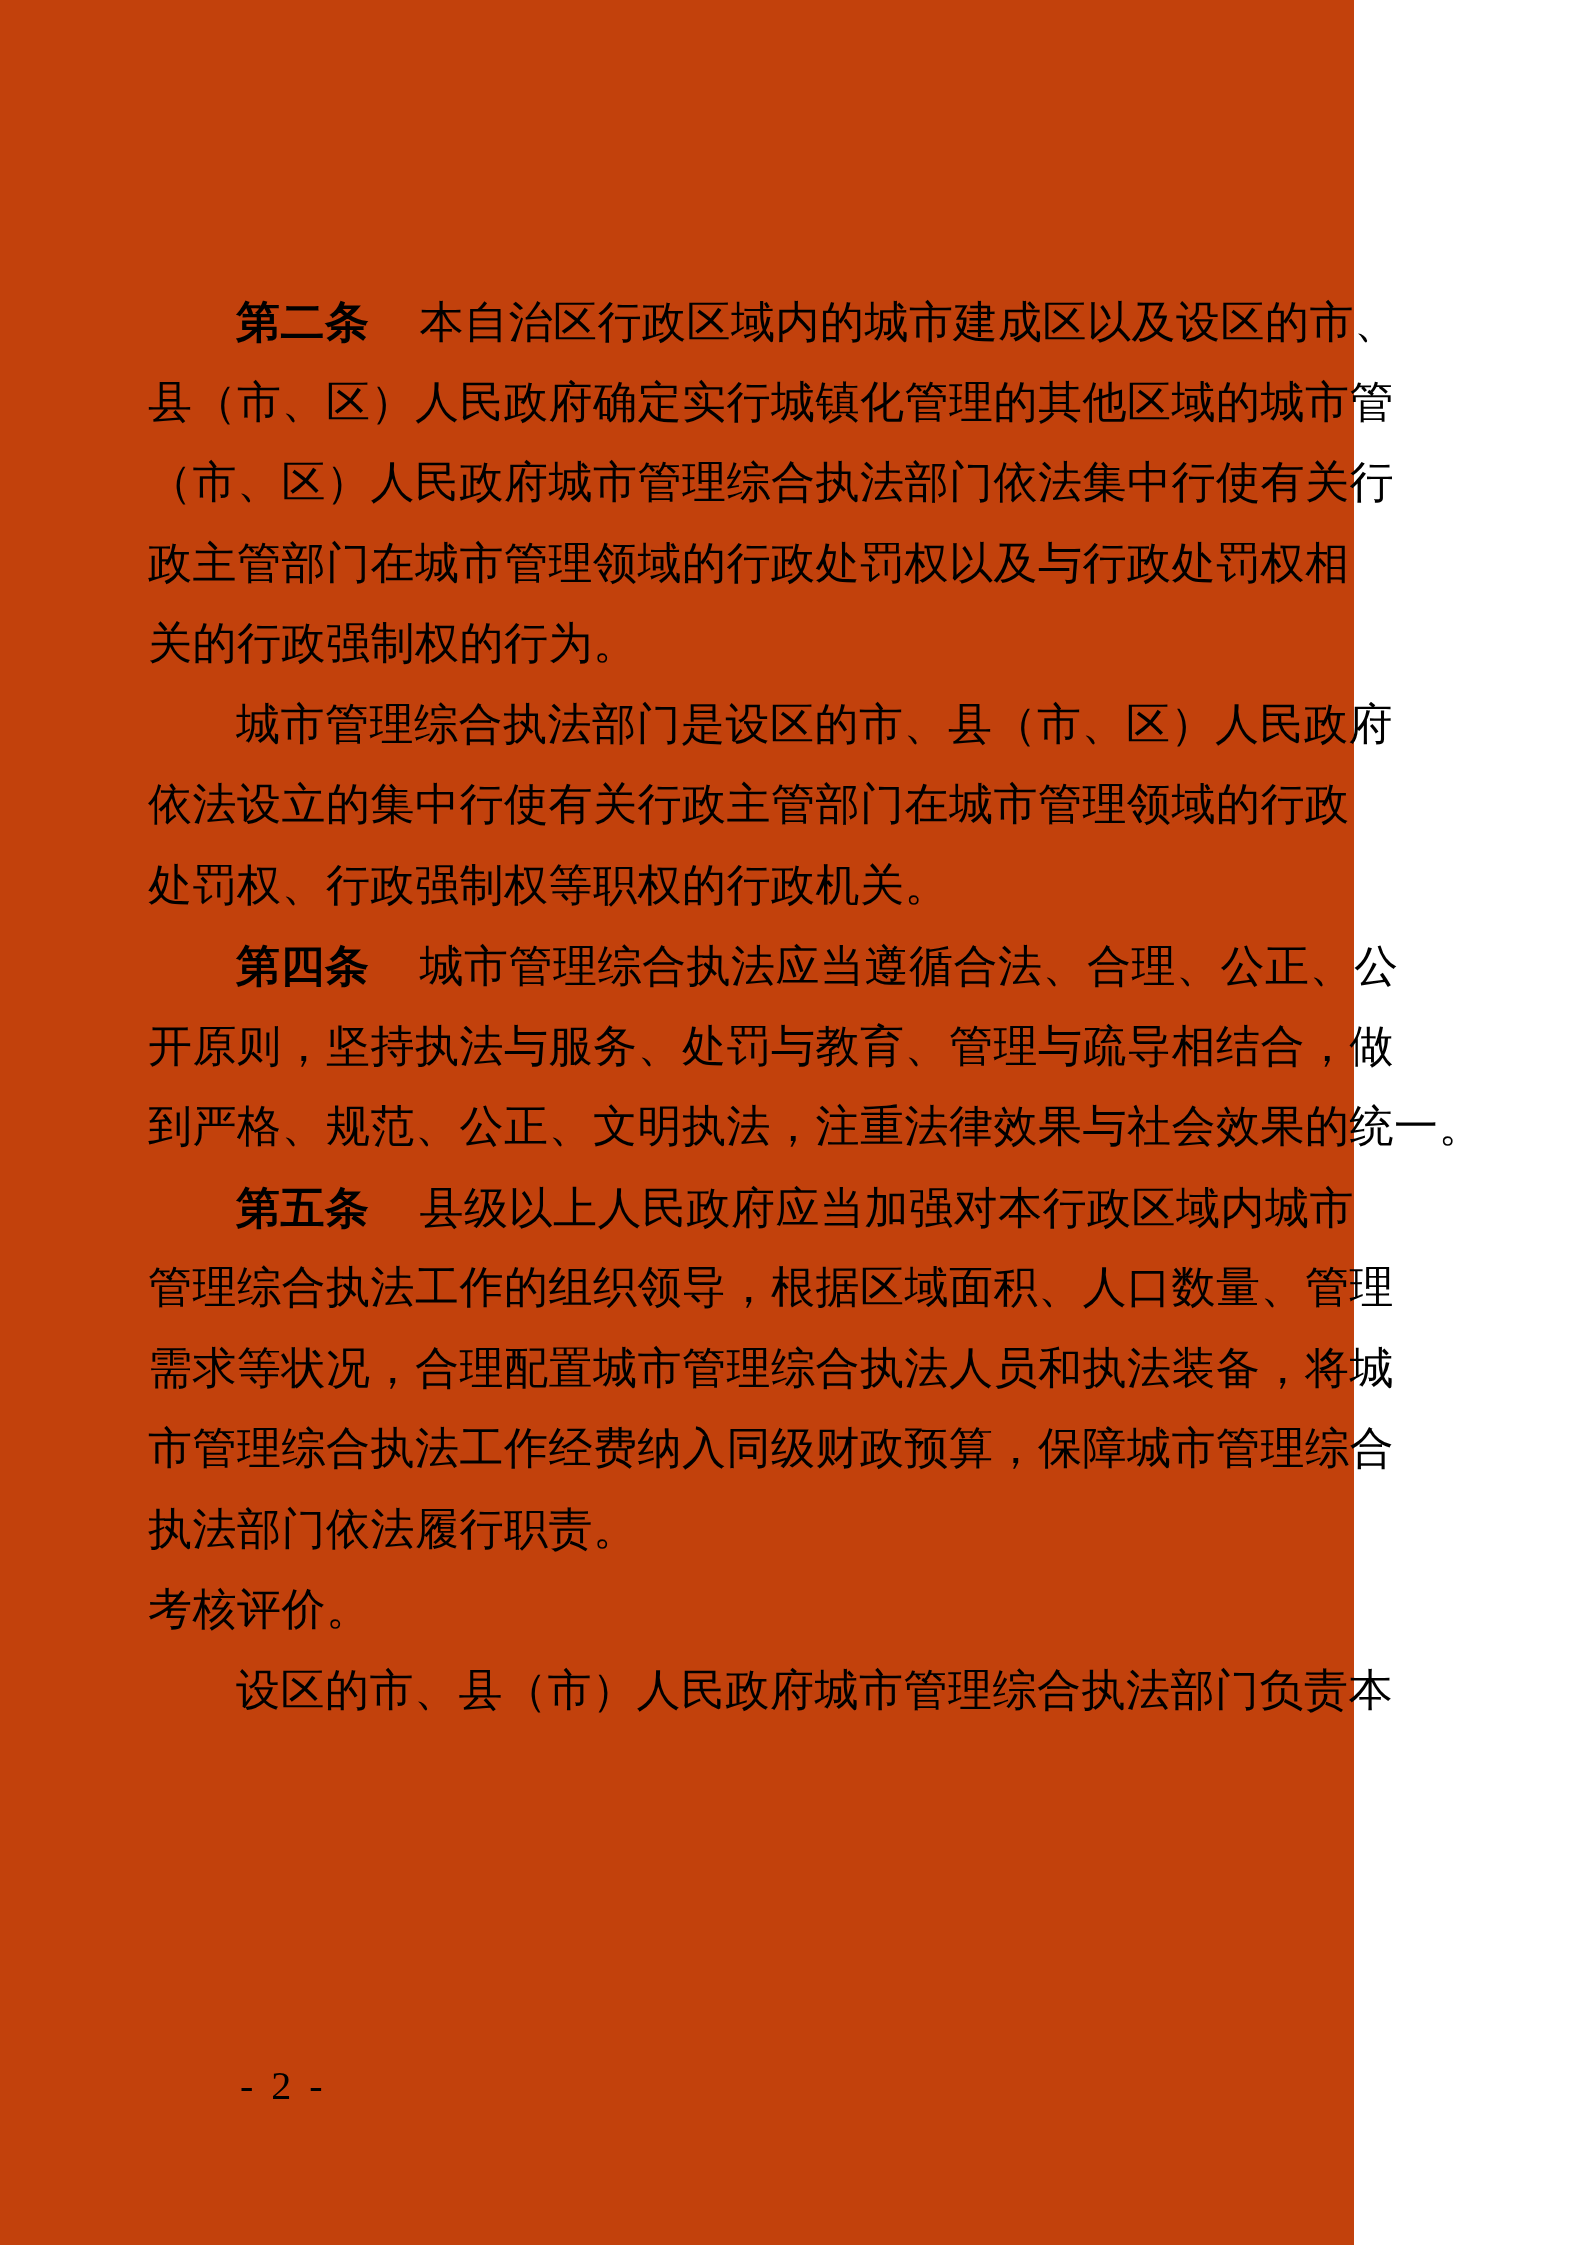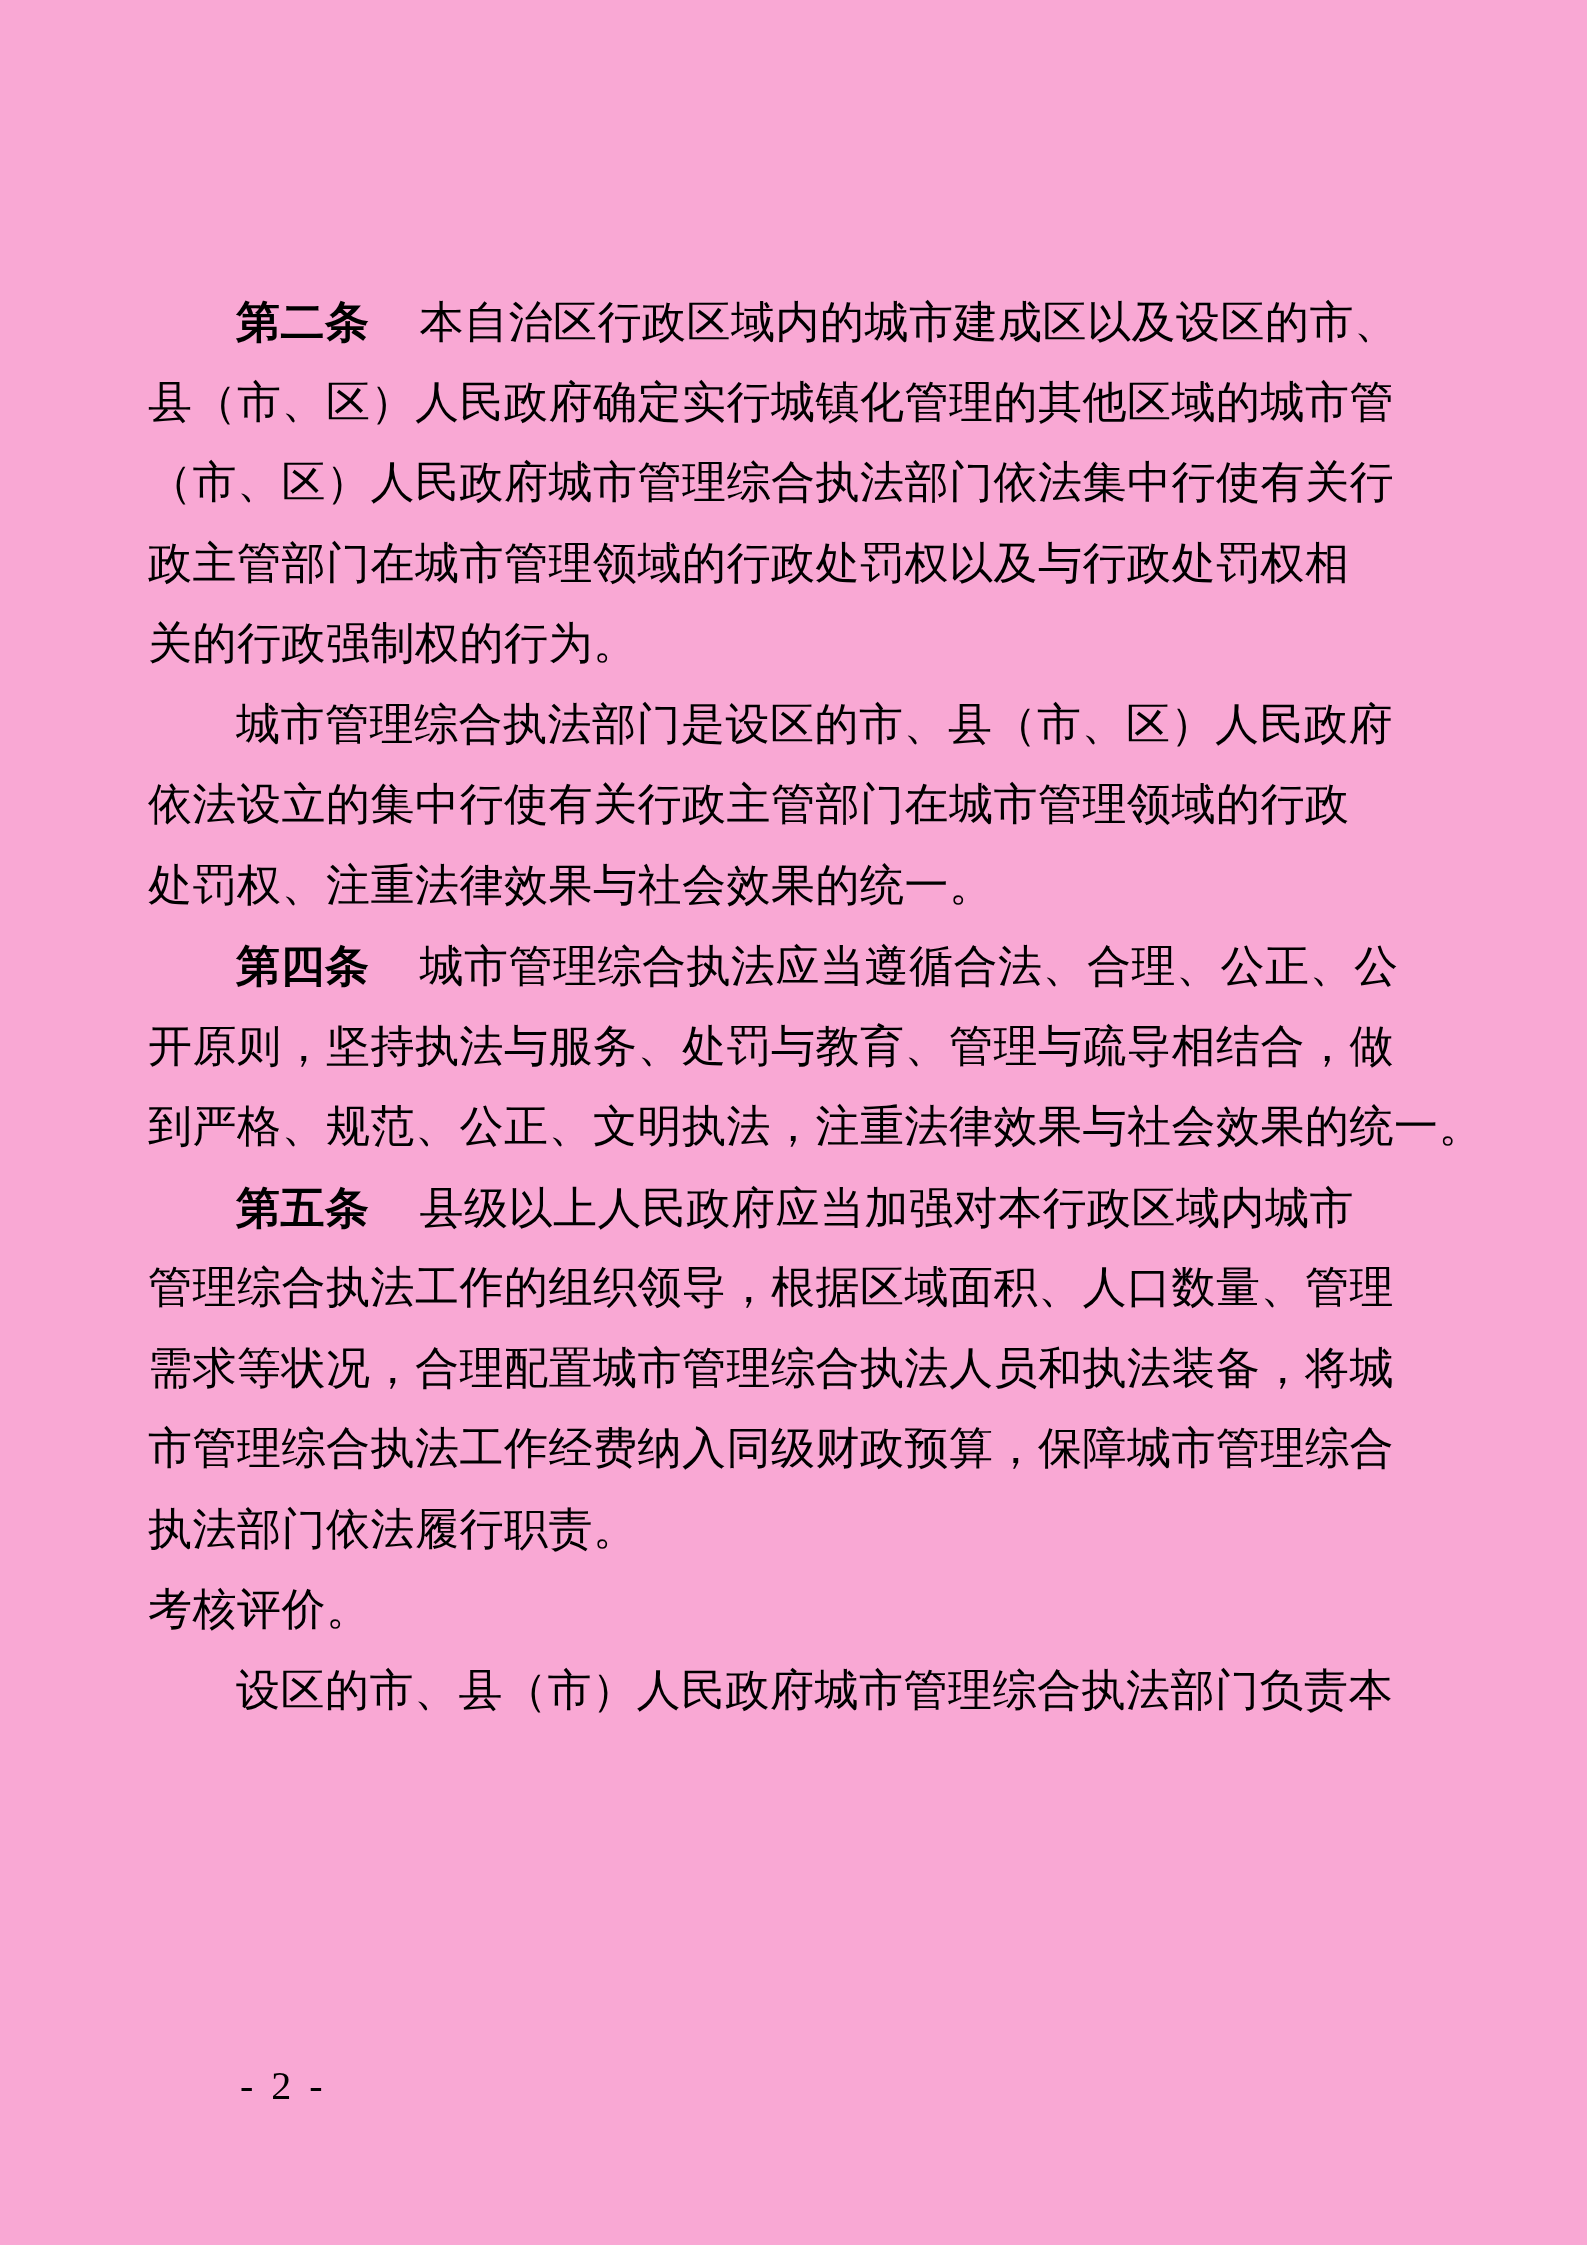--- a/index.html
+++ b/index.html
@@ -11,23 +11,23 @@
     height: 2245px;
     background: #ffffff;
     position: relative;
     overflow: hidden;
     font-family: "Liberation Serif", "DejaVu Serif", serif;
   }
   .page {
     position: absolute;
     left: 0;
     top: 0;
-    width: 1587px;
+    width: 1354px;
     height: 2245px;
-    background: #f9a8d4;
+    background: #c2410c;
   }
   .text-block {
     position: absolute;
     left: 148px;
     top: 282px;
     width: 1315px;
   }
   .text-line {
     height: 80.5px;
     line-height: 80.5px;
@@ -60,21 +60,21 @@
 
 <div class="page">
   <div class="text-block">
       <div class="text-line indent"><span class="bold-prefix">第二条</span><span>本自治区行政区域内的城市建成区以及设区的市、</span></div>
       <div class="text-line"><span>县（市、区）人民政府确定实行城镇化管理的其他区域的城市管</span></div>
       <div class="text-line"><span>（市、区）人民政府城市管理综合执法部门依法集中行使有关行</span></div>
       <div class="text-line"><span>政主管部门在城市管理领域的行政处罚权以及与行政处罚权相</span></div>
       <div class="text-line"><span>关的行政强制权的行为。</span></div>
       <div class="text-line indent"><span>城市管理综合执法部门是设区的市、县（市、区）人民政府</span></div>
       <div class="text-line"><span>依法设立的集中行使有关行政主管部门在城市管理领域的行政</span></div>
-      <div class="text-line"><span>处罚权、注重法律效果与社会效果的统一。</span></div>
+      <div class="text-line"><span>处罚权、行政强制权等职权的行政机关。</span></div>
       <div class="text-line indent"><span class="bold-prefix">第四条</span><span>城市管理综合执法应当遵循合法、合理、公正、公</span></div>
       <div class="text-line"><span>开原则，坚持执法与服务、处罚与教育、管理与疏导相结合，做</span></div>
       <div class="text-line"><span>到严格、规范、公正、文明执法，注重法律效果与社会效果的统一。</span></div>
       <div class="text-line indent"><span class="bold-prefix">第五条</span><span>县级以上人民政府应当加强对本行政区域内城市</span></div>
       <div class="text-line"><span>管理综合执法工作的组织领导，根据区域面积、人口数量、管理</span></div>
       <div class="text-line"><span>需求等状况，合理配置城市管理综合执法人员和执法装备，将城</span></div>
       <div class="text-line"><span>市管理综合执法工作经费纳入同级财政预算，保障城市管理综合</span></div>
       <div class="text-line"><span>执法部门依法履行职责。</span></div>
       <div class="text-line"><span>考核评价。</span></div>
       <div class="text-line indent"><span>设区的市、县（市）人民政府城市管理综合执法部门负责本</span></div>

